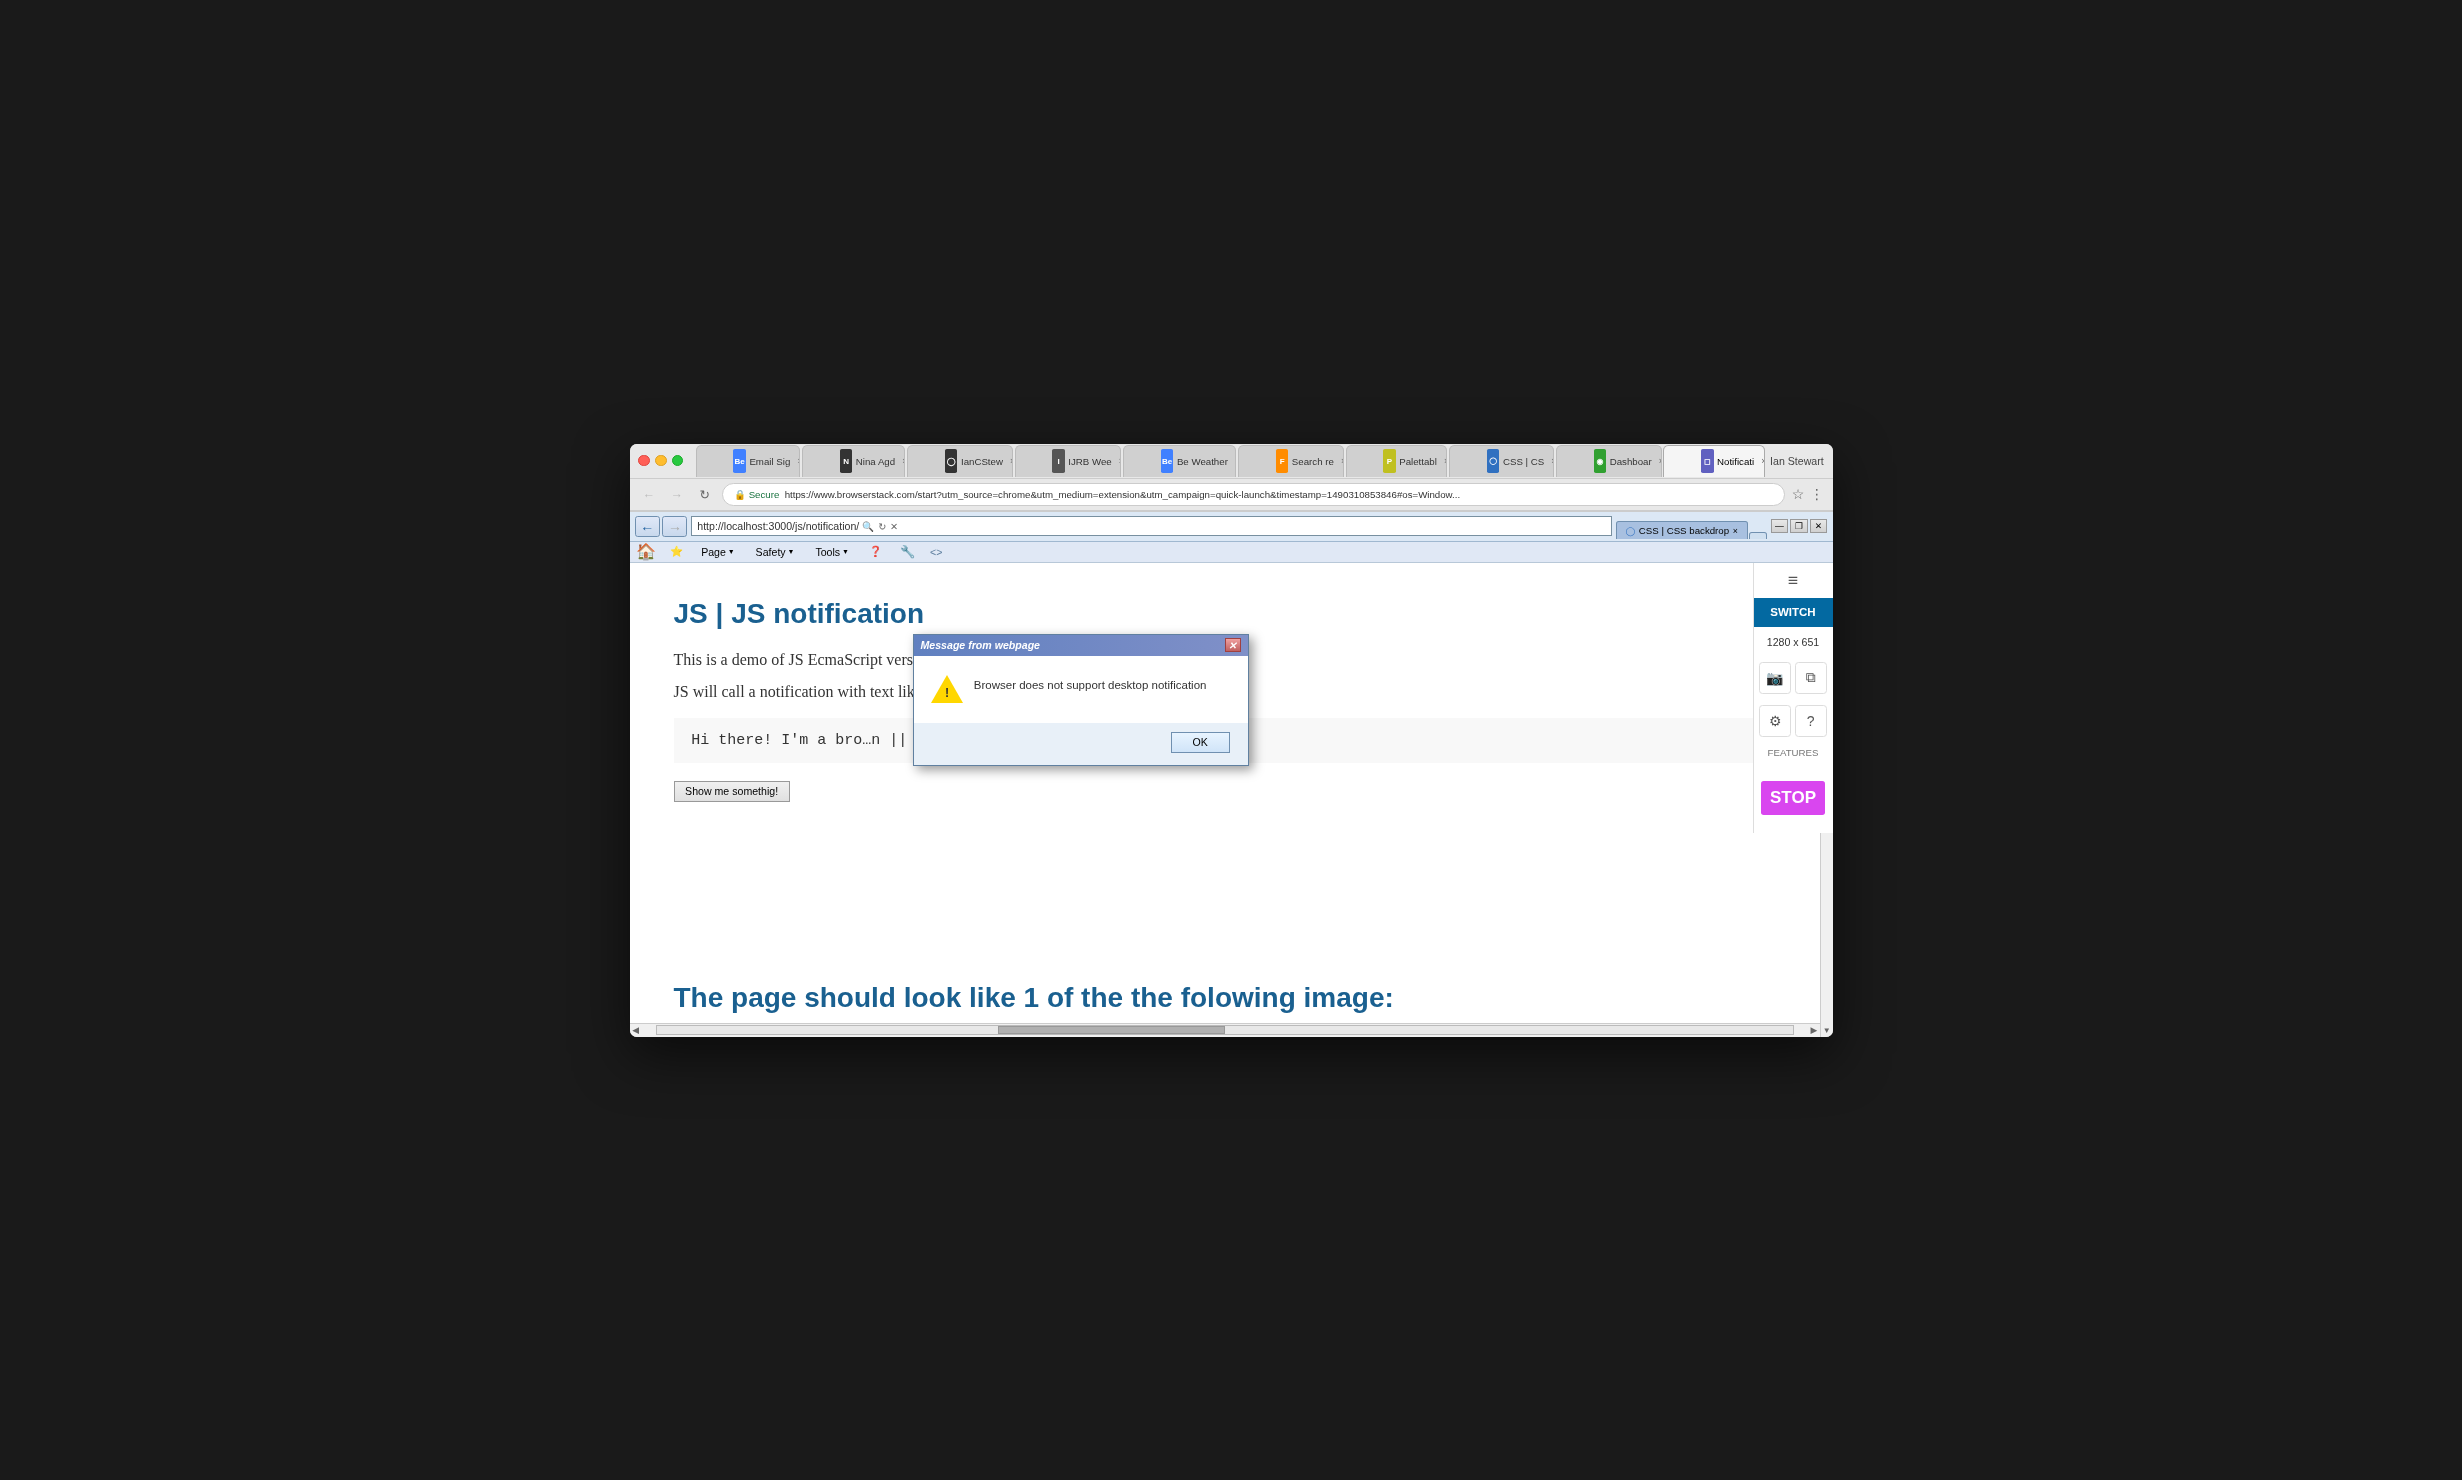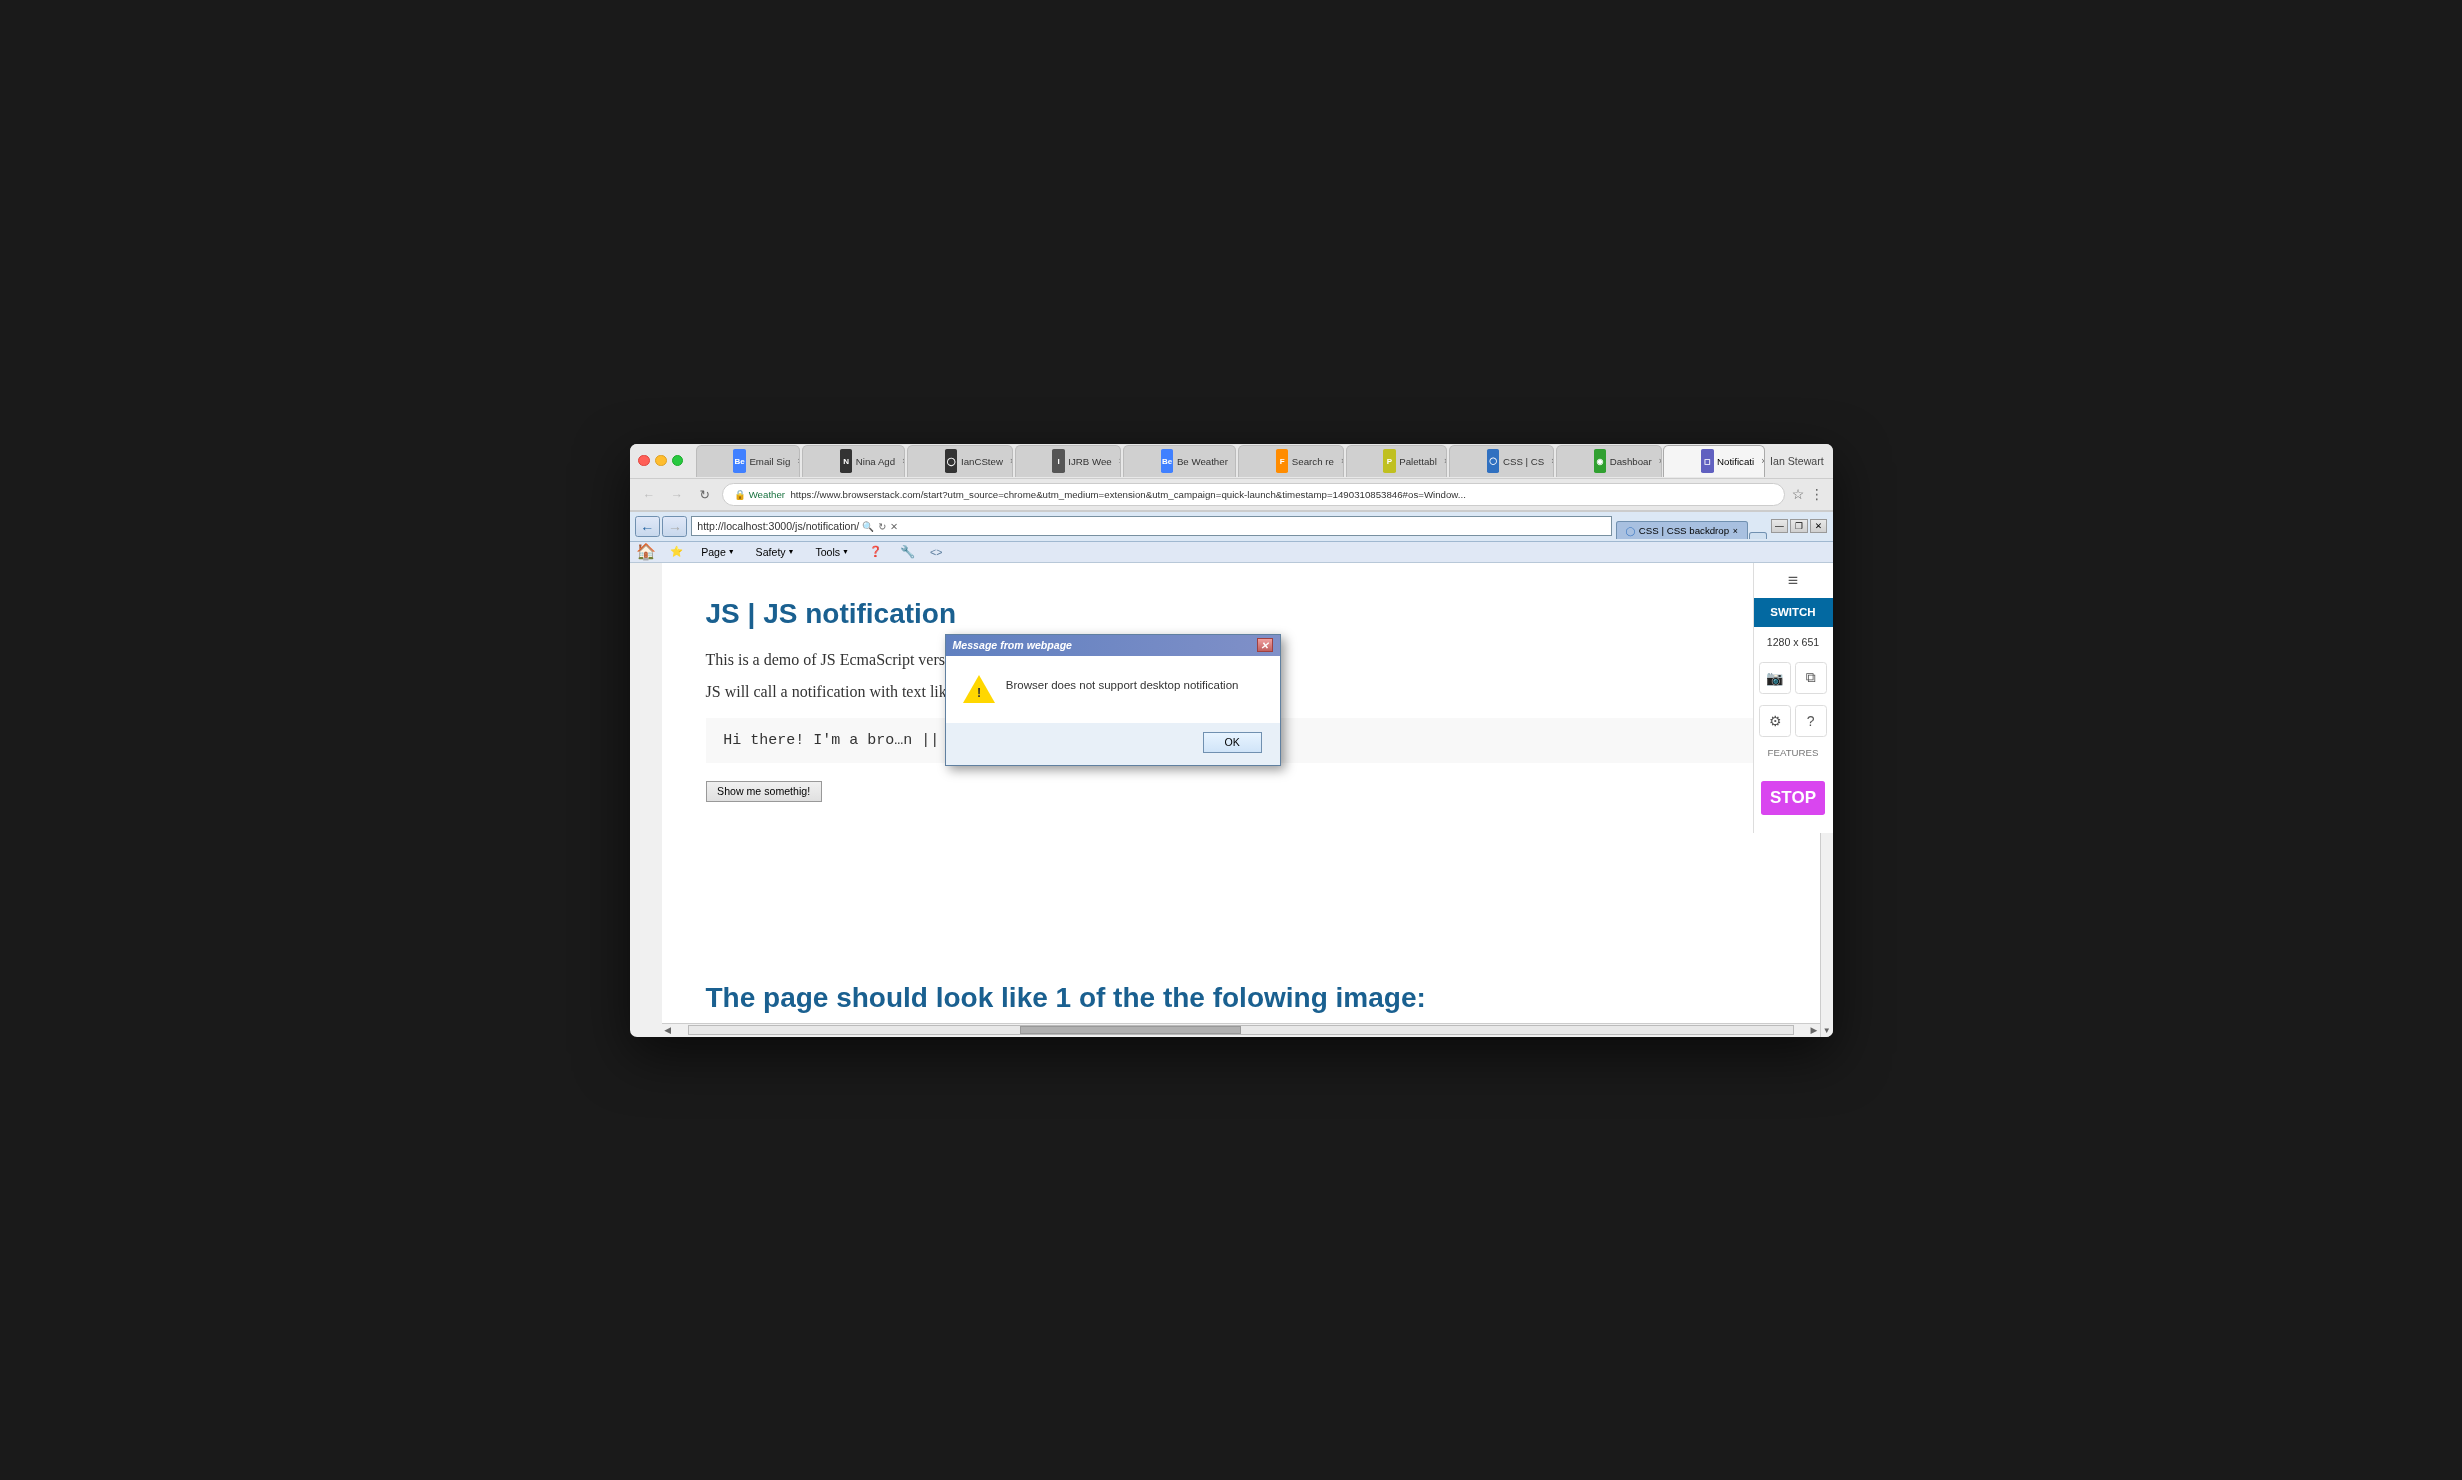--- a/index.html
+++ b/index.html
@@ -433,21 +433,20 @@
     }
 
     .content-with-sidebar {
       display: flex;
       position: relative;
     }
 
     .main-content-col {
       flex: 1;
       position: relative;
-      padding-left: 32px;
     }
 
     .ie-ctrl-btn {
       width: 17.7px;
       height: 14px;
       background: linear-gradient(to bottom, #e8e8e8, #d0d0d0);
       border: 0.9px solid #999;
       display: flex;
       align-items: center;
       justify-content: center;
@@ -560,21 +559,21 @@
     <div class="user-name">Ian Stewart</div>
   </div>
 
   <div class="address-bar">
     <div class="nav-btn disabled">←</div>
     <div class="nav-btn disabled">→</div>
     <div class="nav-btn">↻</div>
     <div class="address-field">
       <span class="secure-badge">
         <span>🔒</span>
-        <span>Weather</span>
+        <span>Secure</span>
       </span>
       <span class="address-text">https://www.browserstack.com/start?utm_source=chrome&amp;utm_medium=extension&amp;utm_campaign=quick-launch&amp;timestamp=1490310853846#os=Window...</span>
     </div>
     <div class="address-actions">
       <span style="font-size:14px;color:#666;cursor:pointer;">☆</span>
       <span style="font-size:14px;color:#666;cursor:pointer;">⋮</span>
     </div>
   </div>
 
   <div class="ie-browser">

